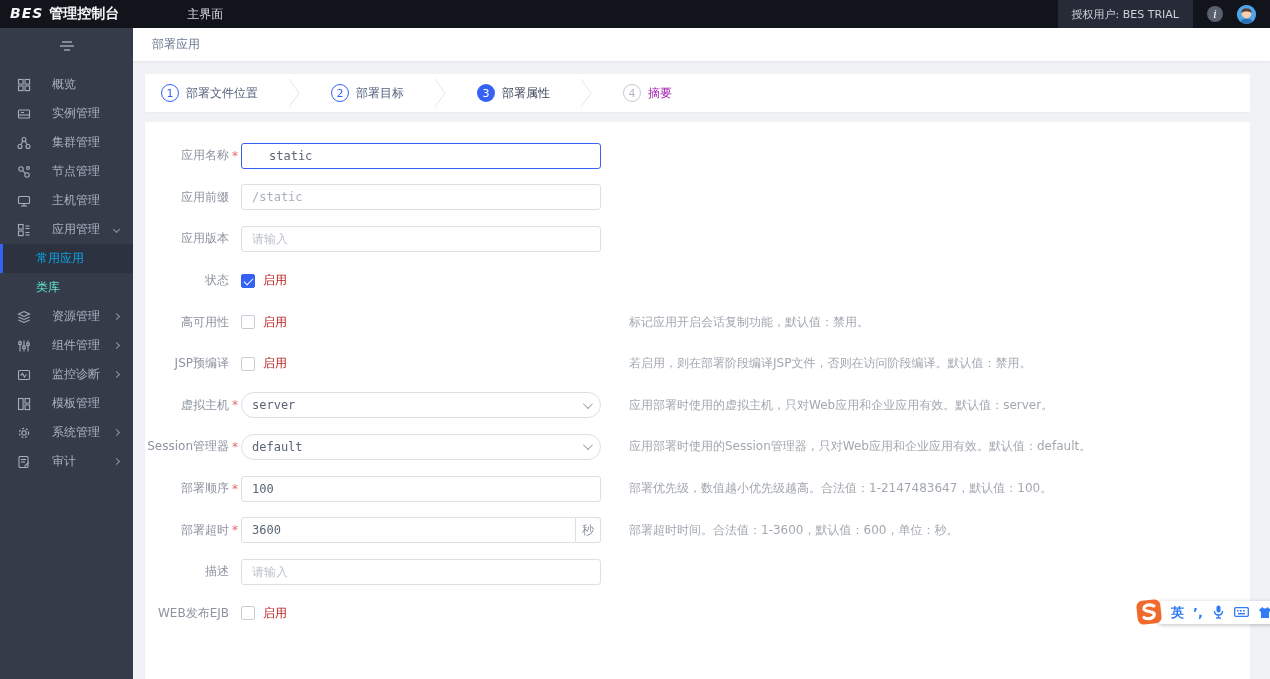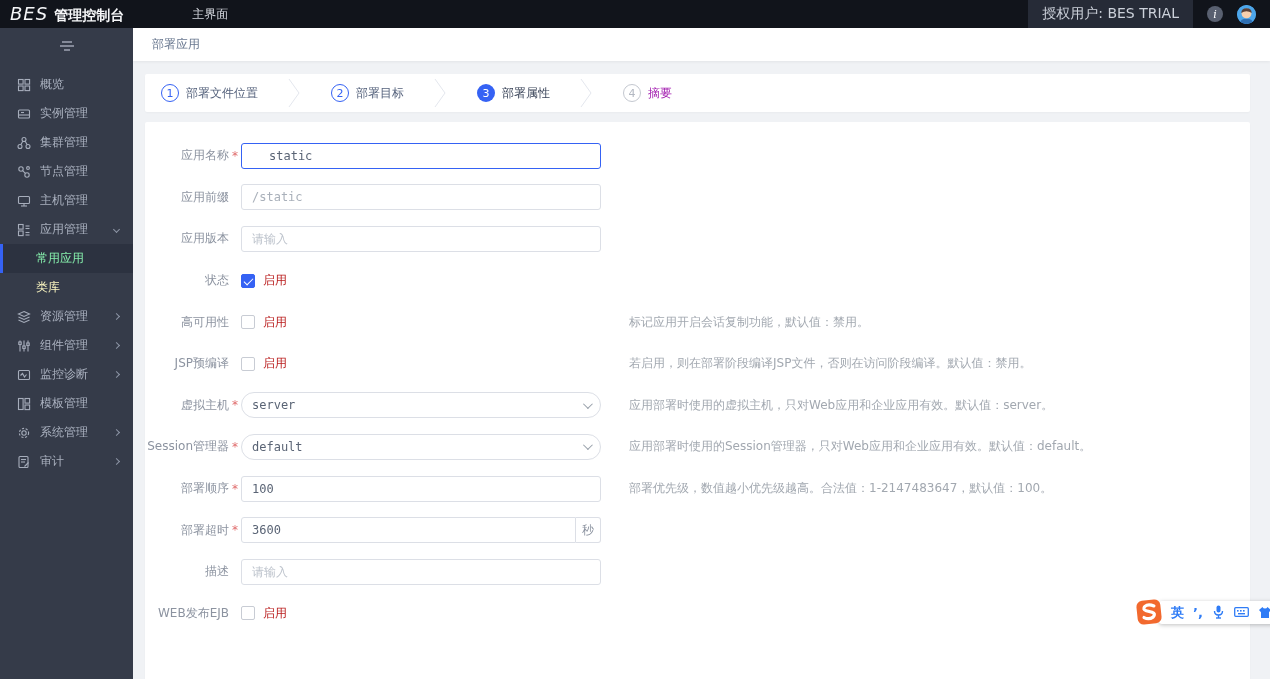--- a/index.html
+++ b/index.html
@@ -3,41 +3,41 @@
 <meta charset="utf-8">
 <style>
   * { margin:0; padding:0; box-sizing:border-box; }
   html,body { width:1270px; height:679px; overflow:hidden; }
   body { font-family:"DejaVu Sans","Liberation Sans",sans-serif; font-size:12px; background:#f0f2f5; }
   .page { position:relative; width:1270px; height:679px; overflow:hidden; }
 
   
   .hdr { position:absolute; top:0; left:0; right:0; height:28px; background:#11141b; display:flex; align-items:center; color:#fff; z-index:30; }
   .logo { display:flex; align-items:baseline; margin-left:10px; cursor:default; }
-  .logo-bes { font-style:italic; font-weight:400; font-size:18px; letter-spacing:1px; color:#f5f6f8; }
+  .logo-bes { font-style:italic; font-weight:700; font-size:14px; letter-spacing:1px; color:#f5f6f8; }
   .logo-title { font-weight:bold; font-size:14px; margin-left:6px; color:#f5f6f8; }
   .hdr-tab { margin-left:58px; font-size:12px; color:#d4d7de; height:100%; display:flex; align-items:center; padding:0 10px; }
   .hdr-right { margin-left:auto; display:flex; align-items:center; height:100%; }
-  .user-box { background:#262b37; height:100%; display:flex; align-items:center; padding:0 14px; font-size:14px; color:#ccd1da; }
+  .user-box { background:#262b37; height:100%; display:flex; align-items:center; padding:0 14px; font-size:11px; color:#ccd1da; }
   .hdr-icons { display:flex; align-items:center; gap:14px; padding:0 14px; }
   .info-circle { width:16px; height:16px; border-radius:50%; background:#596070; color:#fff; font-family:"DejaVu Serif",serif; font-style:italic; font-size:11px; display:flex; align-items:center; justify-content:center; cursor:pointer; }
   .avatar { width:19px; height:19px; border-radius:50%; overflow:hidden; cursor:pointer; background:#4da6ea; display:block; }
 
   
   .side { position:absolute; top:28px; left:0; bottom:0; width:133px; background:#353b49; z-index:20; }
   .collapse-row { height:36px; display:flex; align-items:center; justify-content:center; cursor:pointer; }
   .menu { padding-top:6px; }
-  .mi { height:29px; display:flex; align-items:center; padding-left:17px; color:#aab1bf; cursor:pointer; position:relative; }
+  .mi { height:29px; display:flex; align-items:center; padding-left:17px; color:#aab1bf; cursor:pointer; position:relative;gap:12px; }
   .mi .ic { width:14px; height:14px; margin-right:9px; flex:0 0 14px; display:flex; }
   .mi .ml { font-size:12px; }
   .mi .chev { position:absolute; right:14px; width:5px; height:5px; border-right:1px solid #8d95a5; border-bottom:1px solid #8d95a5; }
   .chev.r { transform:rotate(-45deg); }
   .chev.d { transform:rotate(45deg); }
-  .smi { height:29px; display:flex; align-items:center; padding-left:36px; color:#fef9c3; font-size:12px; cursor:pointer; }
-  .smi.active { background:#2c3240; color:#86efac; border-left:3px solid #3562f4; padding-left:33px; }
+  .smi { height:29px; display:flex; align-items:center; padding-left:36px; color:#5eead4; font-size:12px; cursor:pointer; }
+  .smi.active { background:#2c3240; color:#0ea5e9; border-left:3px solid #3562f4; padding-left:33px; }
   svg.licon { stroke:#a6adbb; fill:none; stroke-width:1.1; }
 
   
   .main { position:absolute; top:28px; left:133px; right:0; bottom:0; overflow:hidden; }
   .crumb { height:33px; background:#fff; display:flex; align-items:center; padding-left:19px; color:#68778f; font-size:12px; box-shadow:0 1px 3px rgba(0,0,0,.06); position:relative; z-index:5; }
   .content { padding:13px 20px 0 12px; }
 
   .steps-card { background:#fff; height:38px; border-radius:2px; display:flex; align-items:center; padding-left:16px; box-shadow:0 1px 2px rgba(0,0,0,.03); }
   .step { display:flex; align-items:center; cursor:pointer; }
   .snum { width:18px; height:18px; border-radius:50%; display:flex; align-items:center; justify-content:center; font-size:11px; margin-right:7px; }
@@ -425,20 +425,21 @@
           <div class="lblcol">
               <span class="flbl">部署超时</span>
               <span class="mark">*</span>
             </div>
           <div class="ctrl">
             <div class="igroup">
               <input class="txt" value="3600" style="">
               <span class="addon">秒</span>
             </div>
           </div>
+          <span class="help">部署超时时间。合法值：1-3600，默认值：600，单位：秒。</span>
         </div>
 
         <div class="frow">
           <div class="lblcol">
               <span class="flbl">描述</span>
               <span class="mark"></span>
             </div>
           <div class="ctrl">
               <input class="txt" placeholder="请输入" style="">
             </div>

